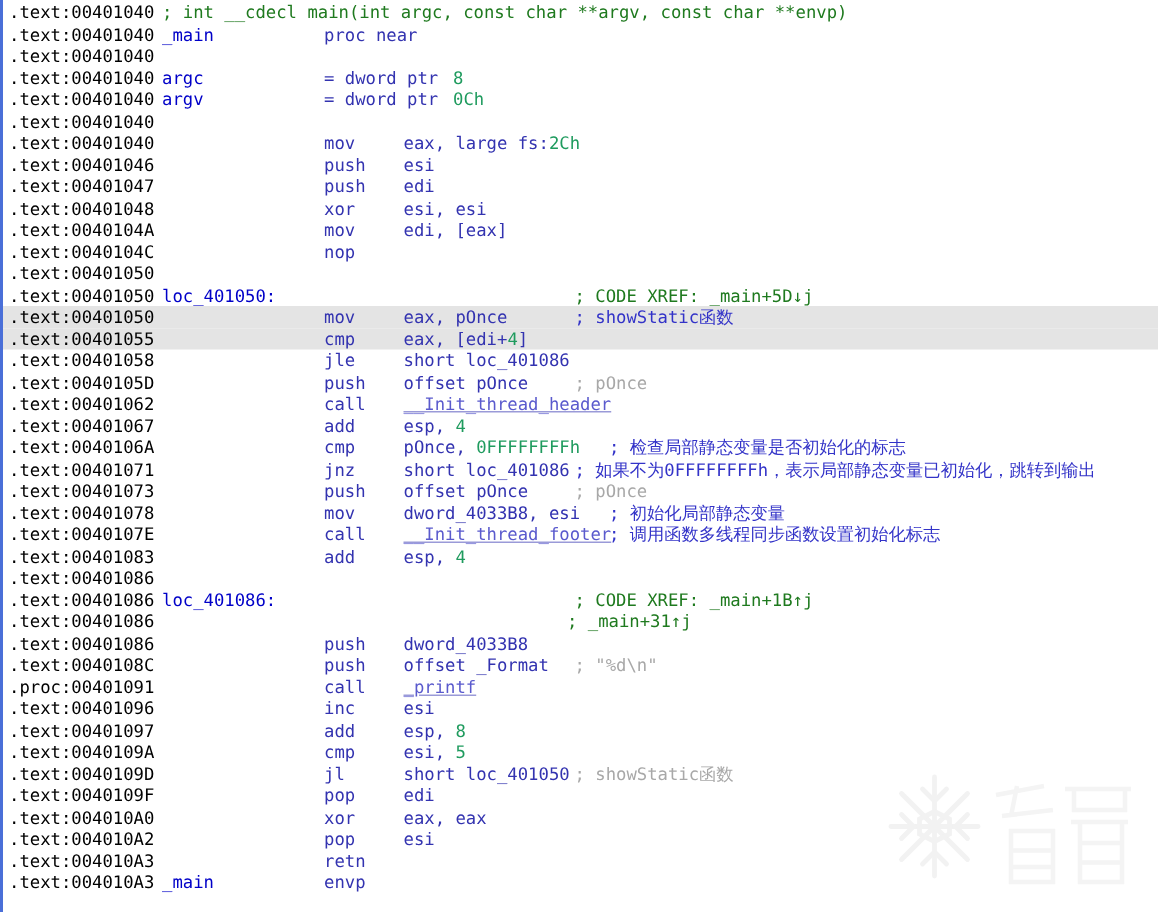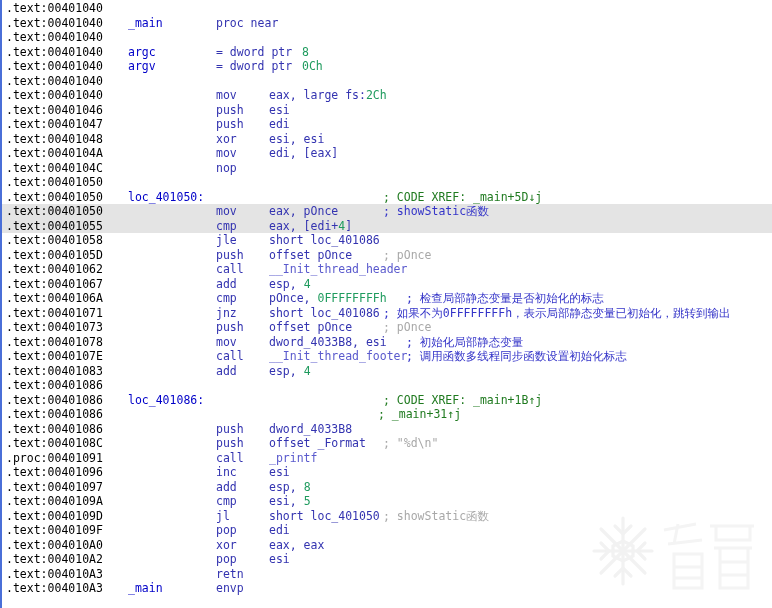--- a/index.html
+++ b/index.html
@@ -40,30 +40,30 @@
     font-family: "DejaVu Sans Mono", "Liberation Mono", monospace;
     letter-spacing: 0px;
     padding-left: 16px;
   }
   .code-line.hl {
     background: #e4e4e4;
   }
 
   
   .seg      { position:absolute; left:4px;   color:#000000; }
-  .lbl      { position:absolute; left:106px; color:#0000c8;margin-left:20px; }
+  .lbl      { position:absolute; left:106px; color:#0000c8; }
   .mnem     { position:absolute; left:214px; color:#3333b0; }
   .ops      { position:absolute; left:267px; color:#3333b0; }
   .cmt      { position:absolute; color:#1f7a1f; }
   .cmt-cn   { position:absolute; color:#3333c8; }
   .cmt-gray { position:absolute; color:#a8a8a8; }
 
   
   .num  { color:#1f9b5e; }
-  .fn   { color:#5a5acd; text-decoration-color:#9a9ad8; }
+  .fn   { color:#5a5acd; text-decoration: underline; text-decoration-color:#9a9ad8; }
 
   
   .proto { position:absolute; left:106px; color:#1f7a1f; }
 
   
   #watermark {
     position: absolute;
     right: 10px;
     bottom: 8px;
     width: 172px;
@@ -72,21 +72,21 @@
     opacity: 1;
     pointer-events: none;
   }
 </style>
 </head>
 <body>
 
 <div id="disasm-view">
 
   <div class="code-lines">
-      <div class="code-line"><span class="seg">.text:00401040</span></div>
+      <div class="code-line"><span class="seg">.text:00401040</span><span class="proto">; int __cdecl main(int argc, const char **argv, const char **envp)</span></div>
       <div class="code-line"><span class="seg">.text:00401040</span><span class="lbl">_main</span><span class="mnem">proc near</span></div>
       <div class="code-line"><span class="seg">.text:00401040</span></div>
       <div class="code-line"><span class="seg">.text:00401040</span><span class="lbl">argc</span><span class="mnem" style="left: 214px;">= dword ptr</span><span class="ops num" style="left: 300px;"><span class="num">8</span></span></div>
       <div class="code-line"><span class="seg">.text:00401040</span><span class="lbl">argv</span><span class="mnem" style="left: 214px;">= dword ptr</span><span class="ops num" style="left: 300px;"><span class="num">0Ch</span></span></div>
       <div class="code-line"><span class="seg">.text:00401040</span></div>
       <div class="code-line"><span class="seg">.text:00401040</span><span class="mnem">mov</span><span class="ops">eax, large fs:<span class="num">2Ch</span></span></div>
       <div class="code-line"><span class="seg">.text:00401046</span><span class="mnem">push</span><span class="ops">esi</span></div>
       <div class="code-line"><span class="seg">.text:00401047</span><span class="mnem">push</span><span class="ops">edi</span></div>
       <div class="code-line"><span class="seg">.text:00401048</span><span class="mnem">xor</span><span class="ops">esi, esi</span></div>
       <div class="code-line"><span class="seg">.text:0040104A</span><span class="mnem">mov</span><span class="ops">edi, [eax]</span></div>

